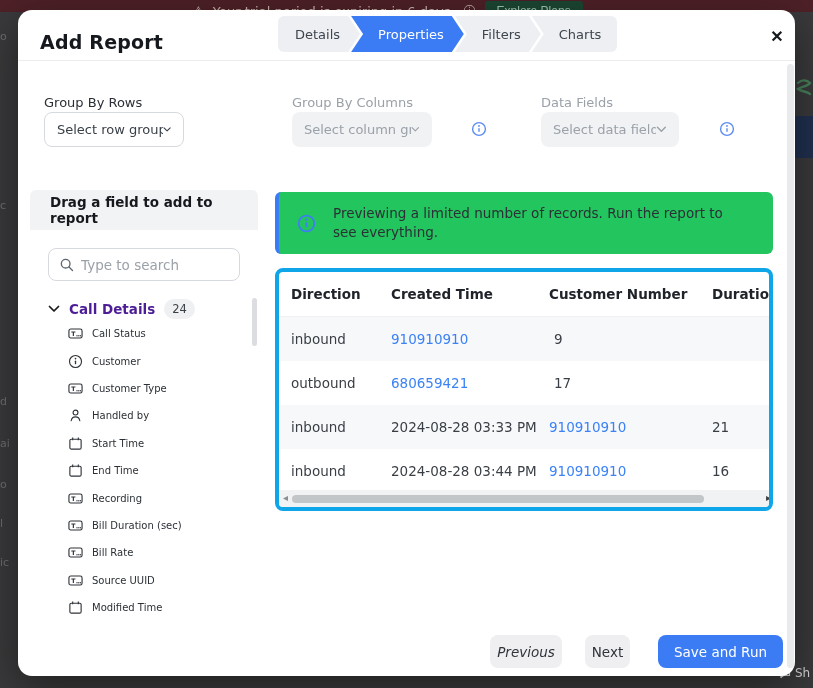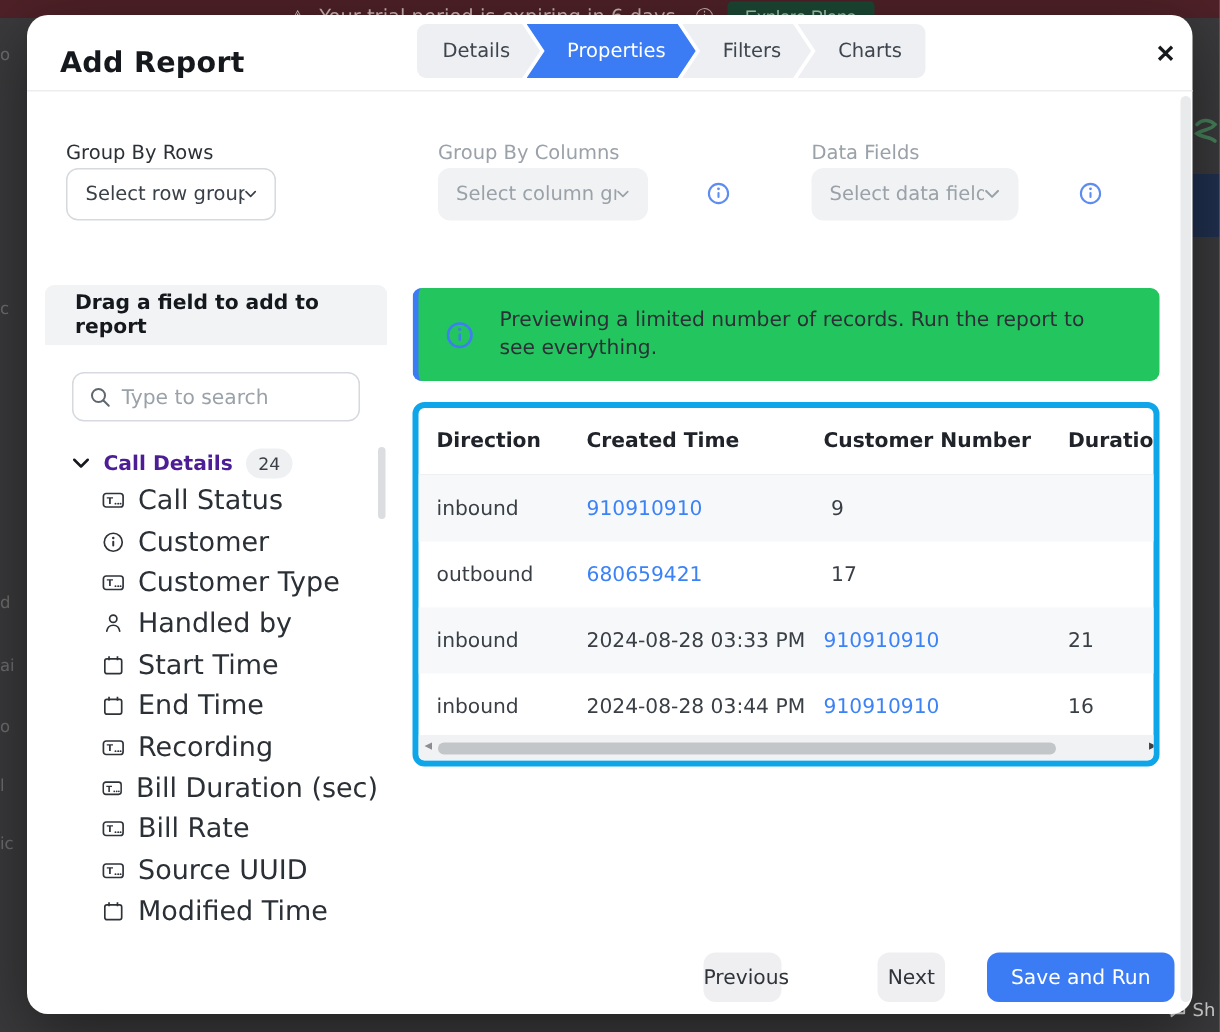--- a/index.html
+++ b/index.html
@@ -63,21 +63,21 @@
   .fields-panel { position:absolute; left:12px; top:180px; width:228px; height:431px; background:#fff; }
   .fp-header { height:40px; background:#f2f3f5; border-radius:6px 6px 0 0; display:flex; align-items:center; padding-left:20px; font-size:13.5px; font-weight:bold; color:#15181c; }
   .fp-search { position:absolute; left:18px; top:58px; width:192px; height:33px; border:1px solid #d6dade; border-radius:8px; display:flex; align-items:center; padding:0 10px; gap:7px; background:#fff; }
   .fp-search input { border:none; outline:none; width:140px; font-size:13.5px; color:#2b3036; font-family:inherit; background:transparent; }
   .fp-search input::placeholder { color:#9aa1a8; }
   .fp-group { position:absolute; left:18px; top:108px; height:22px; display:flex; align-items:center; gap:9px; cursor:pointer; }
   .fp-group-label { font-size:13.5px; font-weight:bold; color:#4c1d95; }
   .fp-badge { background:#eef0f2; color:#3a3f45; font-size:11.5px; padding:3px 8px; border-radius:10px; }
   .fp-items { position:absolute; left:0; top:130px; width:222px; }
   .fp-item { height:27.4px; display:flex; align-items:center; padding-left:38px; gap:9px; cursor:grab; }
-  .fp-item-label { font-size:18px; color:#2b3036; white-space:nowrap; }
+  .fp-item-label { font-size:10px; color:#2b3036; white-space:nowrap; }
   .fp-scroll { position:absolute; right:1px; top:108px; width:5px; height:48px; background:#dbdde0; border-radius:3px; }
   
   .alert { position:absolute; left:257px; top:182px; width:498px; height:62px; background:#22c55e; border-left:4px solid #3b7bf4; border-radius:6px; }
   .alert-icon { position:absolute; left:18px; top:22px; color:#3f7df3; }
   .alert-text { position:absolute; left:54px; top:12px; width:412px; font-size:13.5px; line-height:19px; color:#2b3036; }
   
   .ptable { position:absolute; left:257px; top:258px; width:498px; height:243px; border:4px solid #0ea5e9; border-radius:8px; overflow:hidden; background:#fff; }
   .trow { display:flex; width:583px; align-items:center; height:44px; font-size:13.5px; color:#3a3f46; }
   .trow.head { height:45px; font-weight:bold; color:#20242a; border-bottom:1px solid #eef0f2; }
   .trow.shade { background:#f7f8f9; }
@@ -90,21 +90,21 @@
   .hscroll { position:absolute; left:0; bottom:0; width:496px; height:17px; background:#f1f2f3; }
   .hthumb { position:absolute; left:13px; top:4.5px; width:412px; height:8px; background:#c3c6c9; border-radius:4px; cursor:pointer; }
   .harrow { position:absolute; top:2px; font-size:10px; }
   .harrow.left { left:4px; color:#8a8d91; }
   .harrow.right { right:4px; color:#3c3f43; }
   
   .modal-vscroll { position:absolute; left:769px; top:54px; width:7px; height:604px; background:#e9eaec; border-radius:4px; }
   
   .btn { position:absolute; top:625px; height:33px; border:none; border-radius:8px; font-size:13.5px; font-family:inherit; cursor:pointer; }
   .btn.ghost { background:#efeff1; color:#2f343a; }
-  .btn-prev { left:451px; width:52px; }
+  .btn-prev { left:472px; width:72px;font-style:italic; }
   .btn-next { left:567px; width:45px; }
   .btn-save { left:640px; width:125px; background:#3b7bf4; color:#fff; }
   svg { display:block; }
 </style>
 </head>
 <body>
 
 <div class="stage">
 
   <div class="banner">

